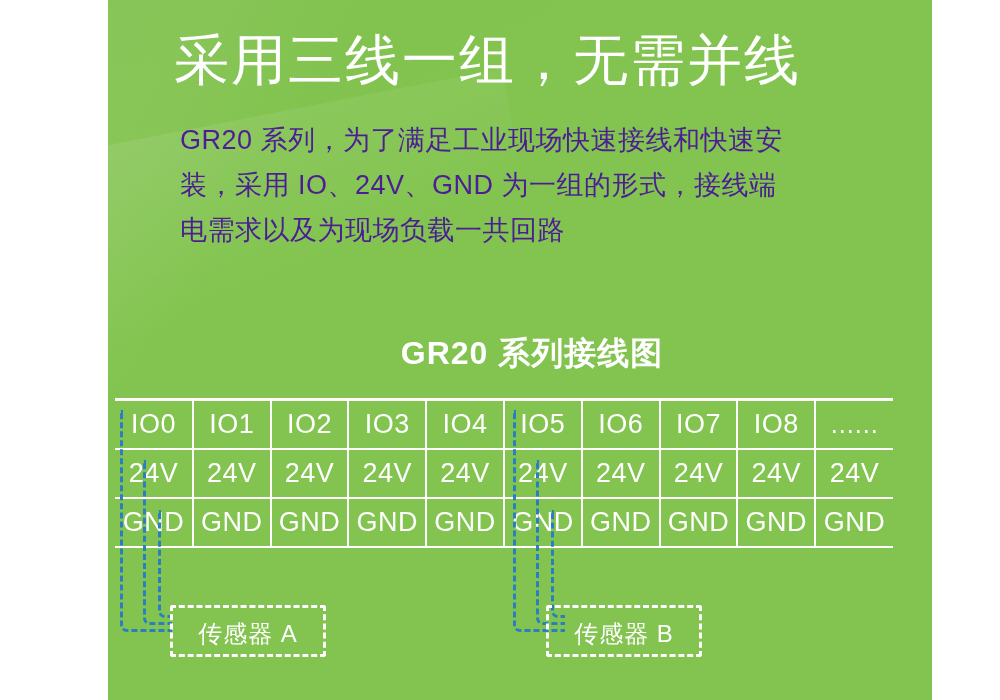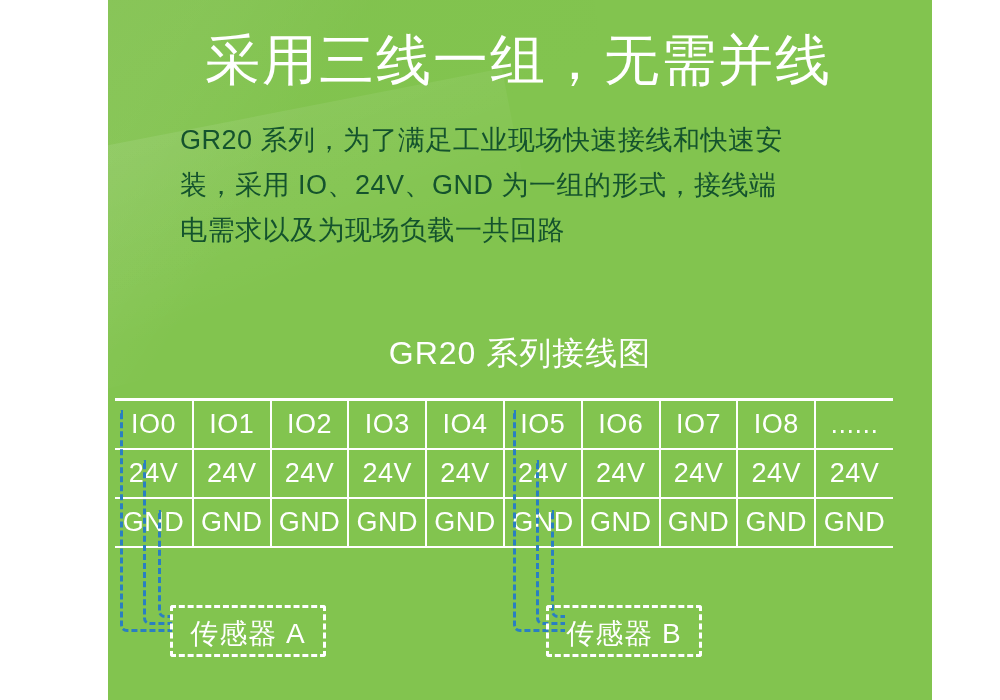--- a/index.html
+++ b/index.html
@@ -52,47 +52,46 @@
   #headline {
     position:absolute;
     left:66px; top:28px;
     width:700px;
     color:#ffffff;
     font-size:55px;
     line-height:64px;
     font-weight:400;
     letter-spacing:2px;
     white-space:nowrap;
-    margin-left:31px;
   }
 
   
   #intro {
     position:absolute;
     left:72px; top:118px;
     width:690px;
-    color:#14532d;
+    color:#4c1d95;
     font-size:27px;
     line-height:45px;
     font-weight:400;
     letter-spacing:0.5px;
     text-align:justify;
   }
   #intro .ln { display:block; white-space:nowrap; }
 
   
   #section-title {
     position:absolute;
-    left:0; top:332px;
+    left:12px; top:332px;
     width:824px;
     text-align:center;
     color:#ffffff;
     font-size:32px;
     line-height:42px;
-    font-weight:400;
+    font-weight:700;
     letter-spacing:1px;
   }
 
   
   #wiring-table {
     position:absolute;
     left:7px; top:398px;
     width:778px;
     border-collapse:collapse;
     table-layout:fixed;
@@ -118,21 +117,21 @@
     border-bottom-left-radius:7px;
     pointer-events:none;
   }
 
   
   .sensor-box {
     position:absolute;
     border:3px dashed #ffffff;
     border-radius:3px;
     color:#ffffff;
-    font-size:28px;
+    font-size:24px;
     line-height:52px;
     text-align:center;
     letter-spacing:1px;
     background:transparent;
   }
   #sensor-a { left:62px;  top:605px; width:156px; height:52px; }
   #sensor-b { left:438px; top:605px; width:156px; height:52px; }
 </style>
 </head>
 <body>

